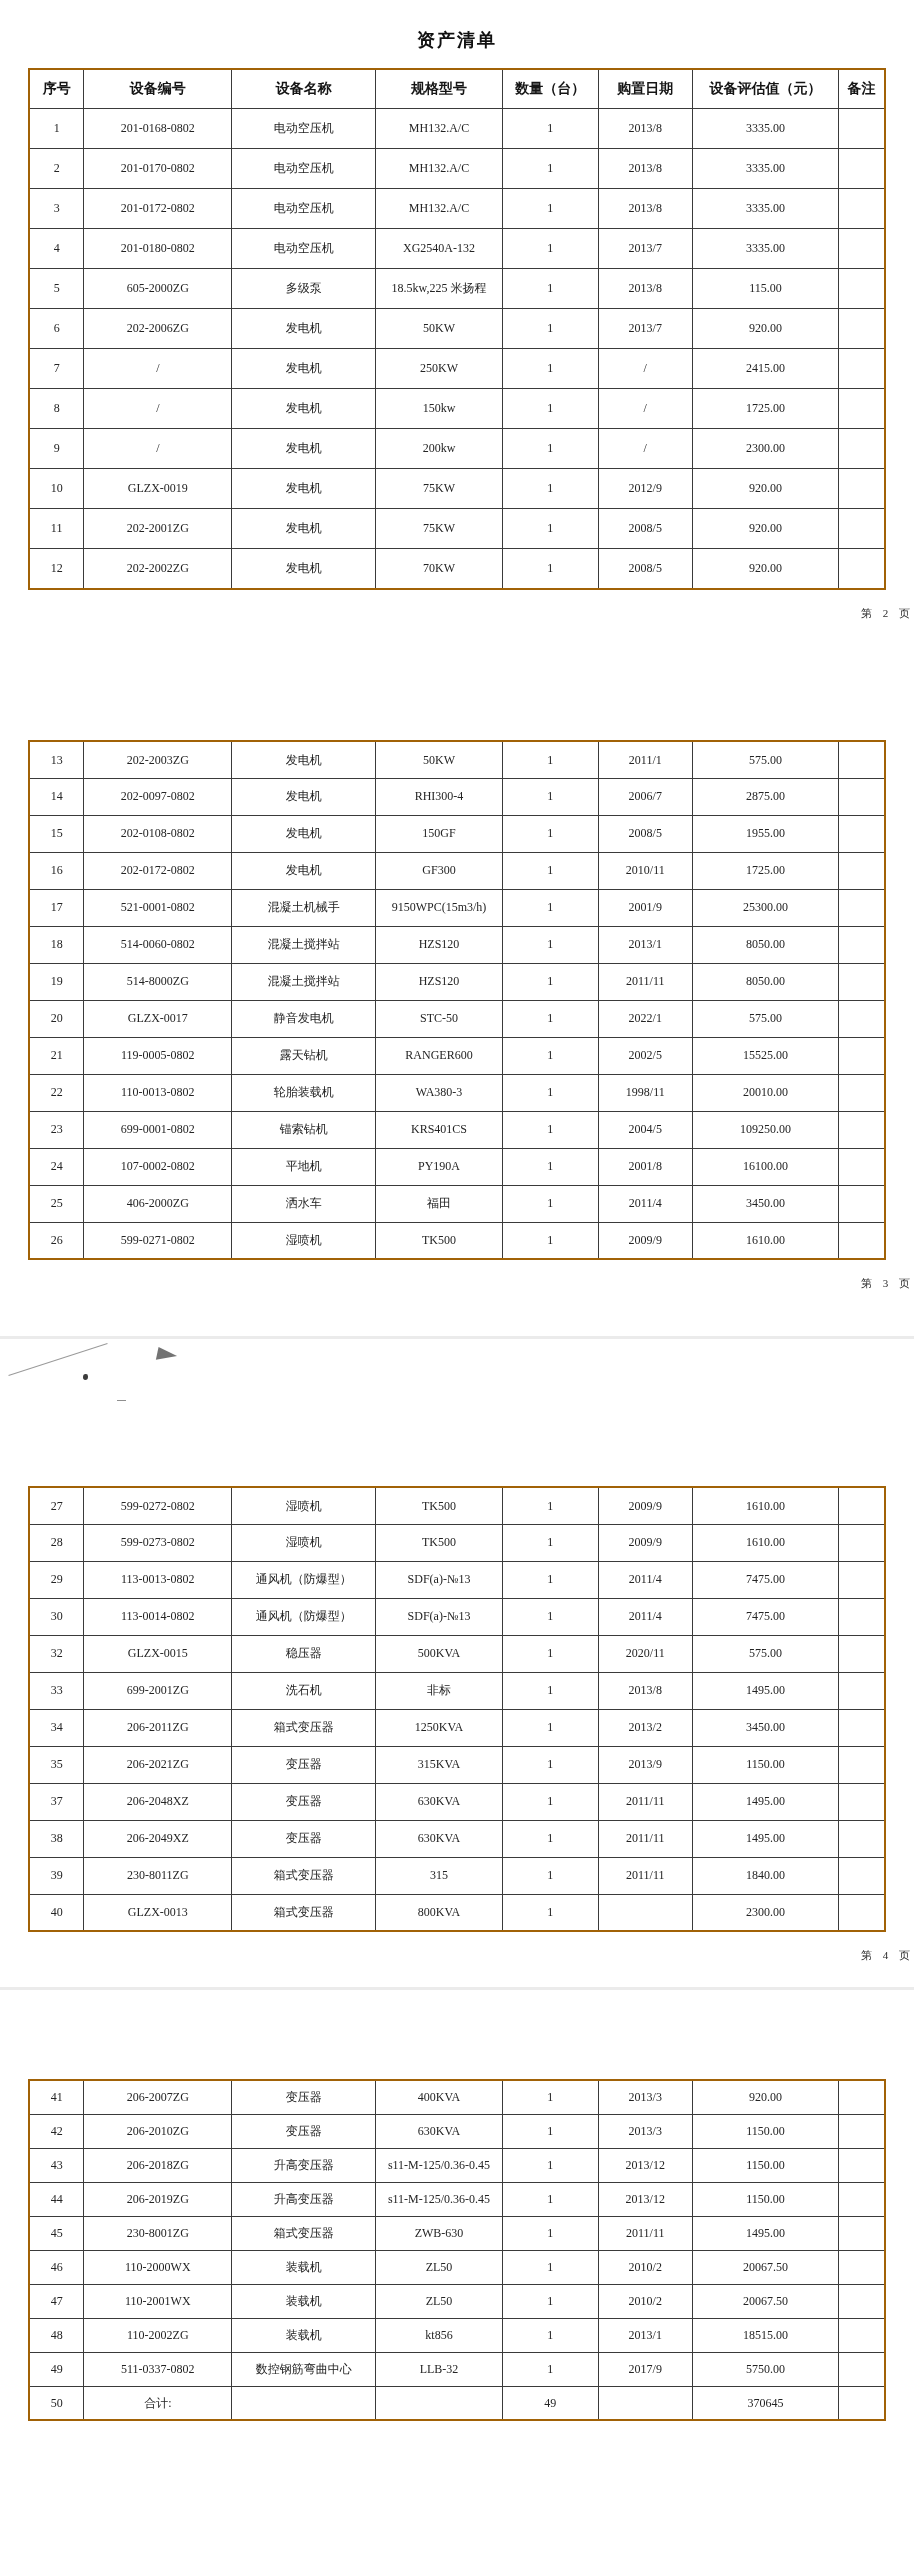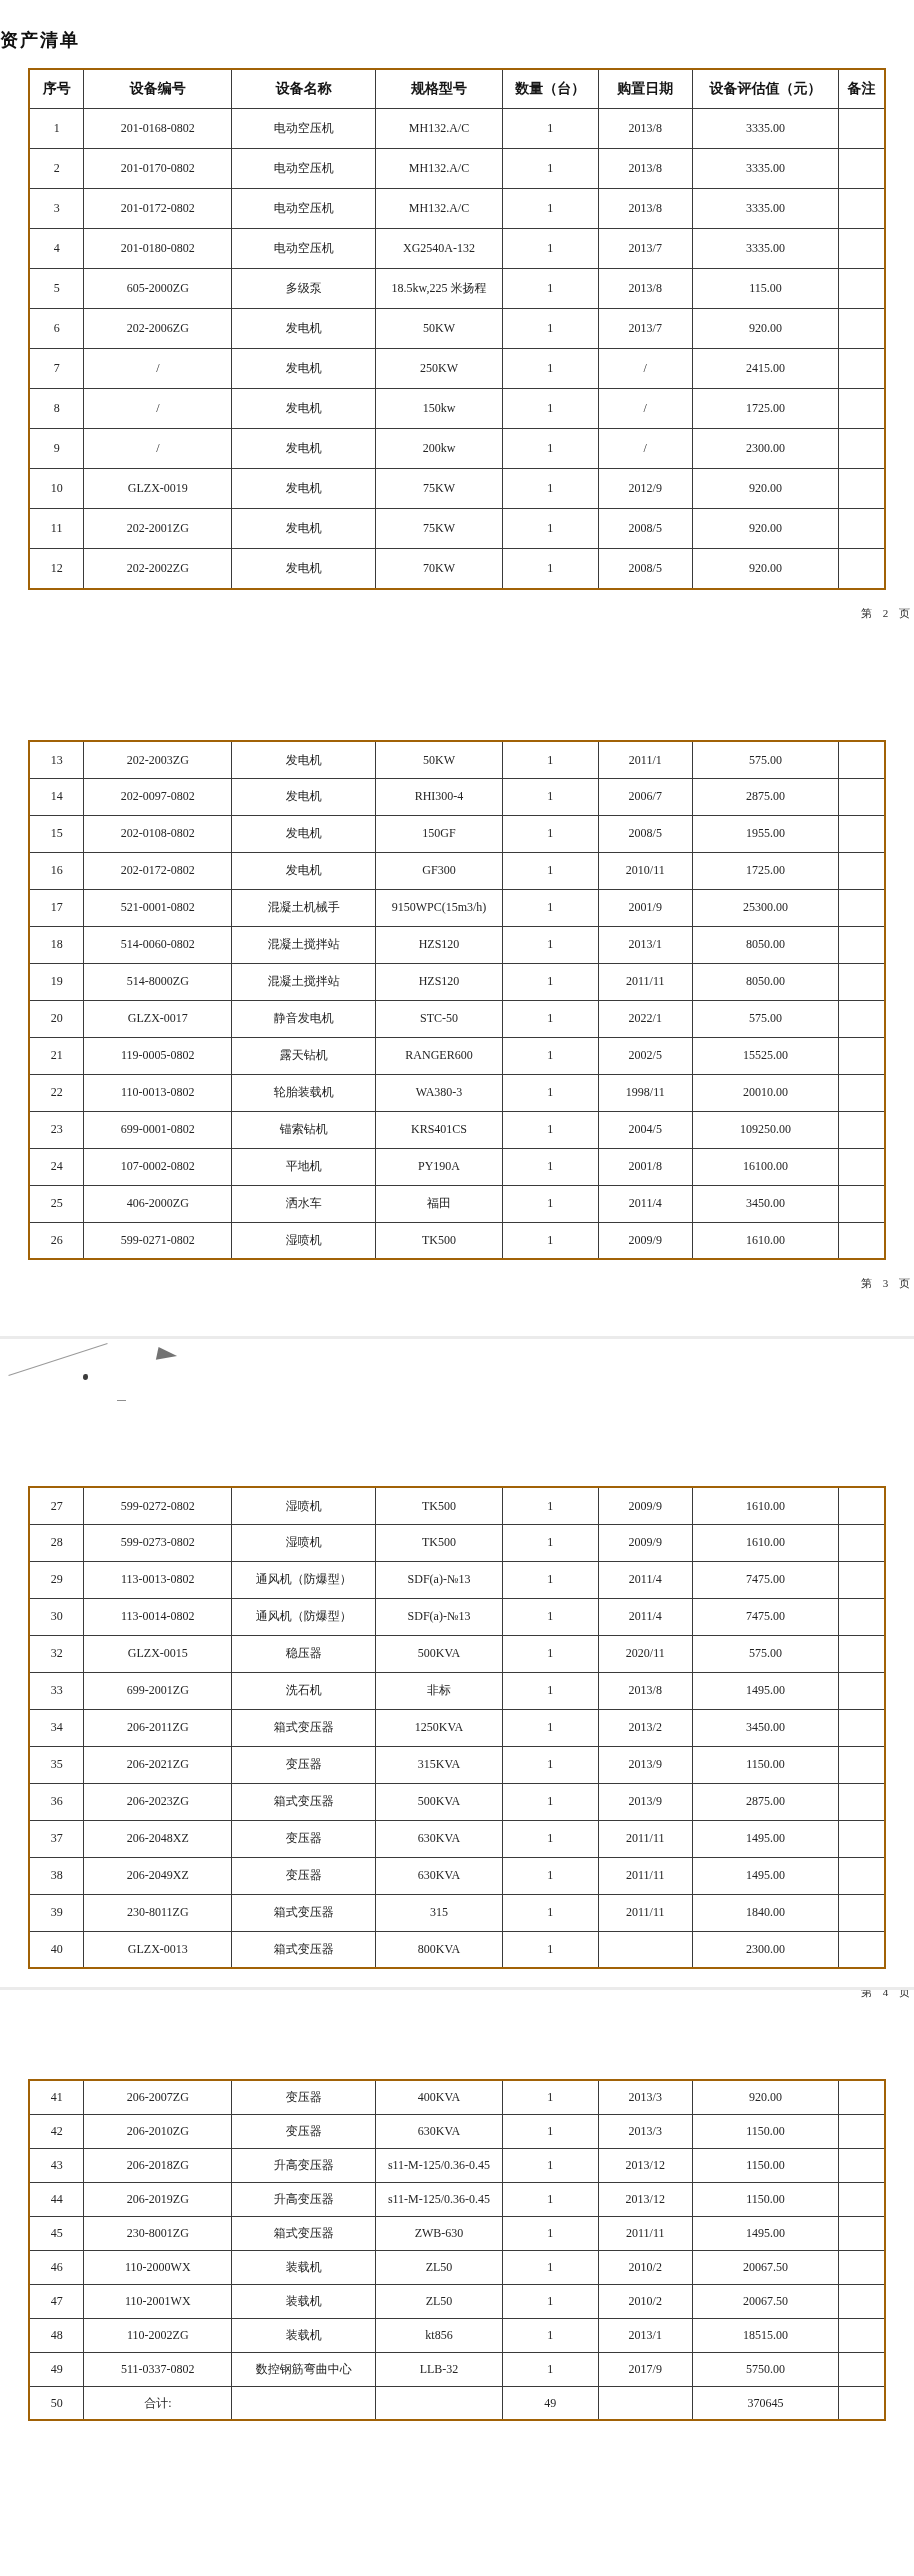--- a/index.html
+++ b/index.html
@@ -2,21 +2,21 @@
 <html><head>
 <meta charset="utf-8">
 <style>
   html,body{margin:0;padding:0;}
   body{
     width:914px;height:2576px;background:#ffffff;position:relative;
     font-family:"Liberation Serif","DejaVu Serif",serif;color:#1f1f1f;overflow:hidden;
   }
   .sect{position:absolute;left:0;width:914px;}
   .doc-title{
-    text-align:left;font-size:18px;font-weight:700;margin:0 0 10px 0;
+    text-align:center;font-size:18px;font-weight:700;margin:0 0 10px 0;
     letter-spacing:2px;color:#111;
   }
   table.asset{
     border-collapse:collapse;margin:16px auto;width:858px;table-layout:fixed;
     border:2px solid #a16207;
   }
   table.asset th,table.asset td{
     border:1.5px solid #3a3a3a;text-align:center;vertical-align:middle;
     padding:1px 3px;overflow:hidden;
   }
@@ -449,30 +449,20 @@
           <td class="c-no">35</td>
           <td class="c-code">206-2021ZG</td>
           <td class="c-name">变压器</td>
           <td class="c-model">315KVA</td>
           <td class="c-qty">1</td>
           <td class="c-date">2013/9</td>
           <td class="c-value">1150.00</td>
           <td class="c-remark"></td>
         </tr>
         <tr>
-          <td class="c-no">36</td>
-          <td class="c-code">206-2023ZG</td>
-          <td class="c-name">箱式变压器</td>
-          <td class="c-model">500KVA</td>
-          <td class="c-qty">1</td>
-          <td class="c-date">2013/9</td>
-          <td class="c-value">2875.00</td>
-          <td class="c-remark"></td>
-        </tr>
-        <tr>
           <td class="c-no">37</td>
           <td class="c-code">206-2048XZ</td>
           <td class="c-name">变压器</td>
           <td class="c-model">630KVA</td>
           <td class="c-qty">1</td>
           <td class="c-date">2011/11</td>
           <td class="c-value">1495.00</td>
           <td class="c-remark"></td>
         </tr>
         <tr>

